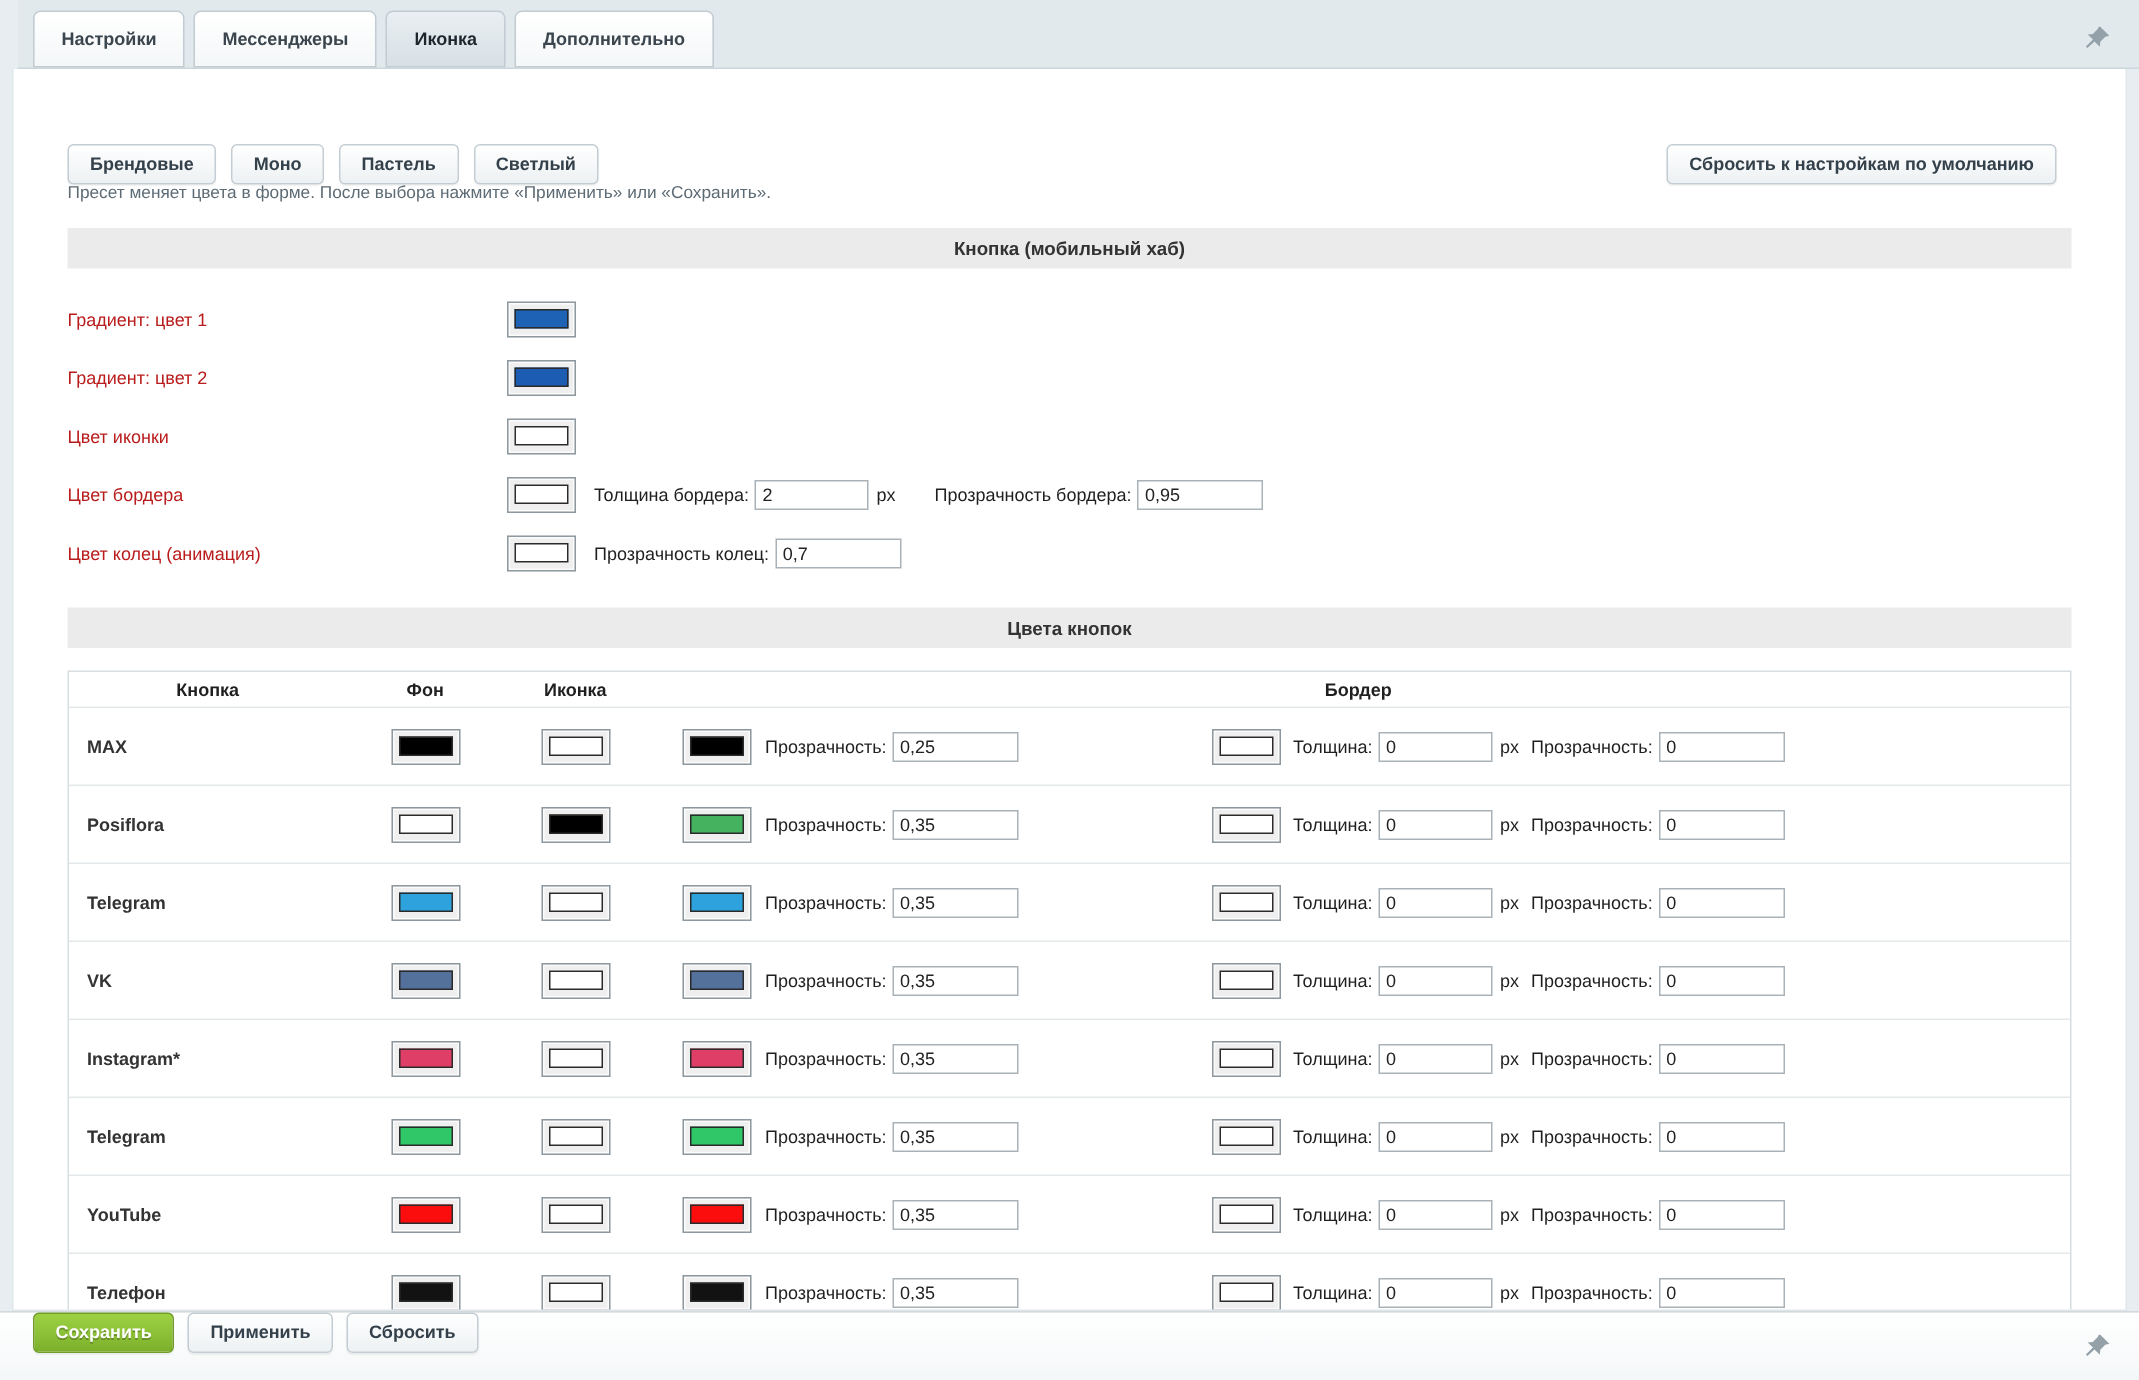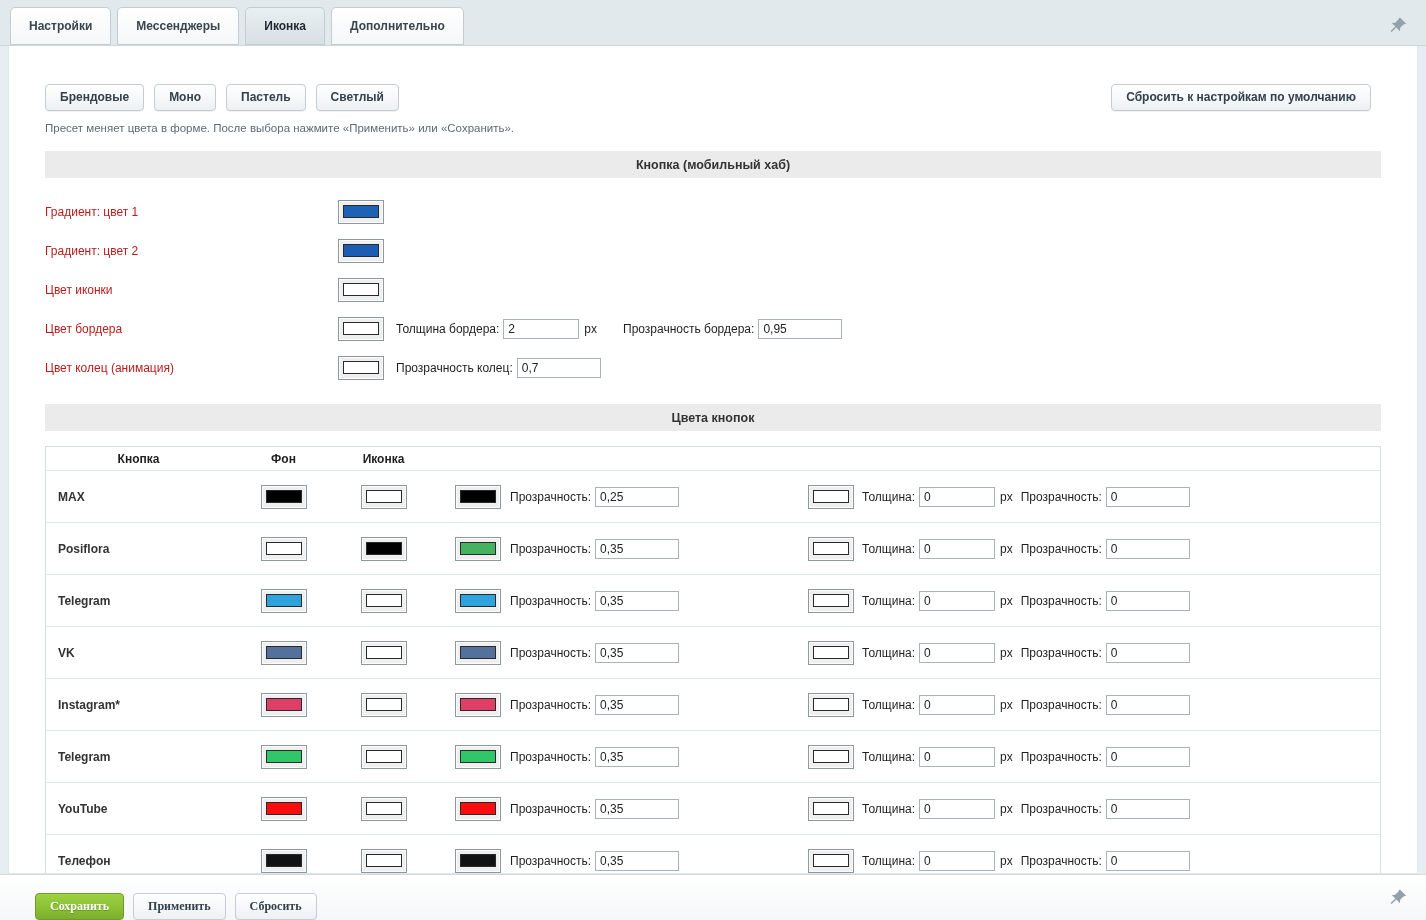--- a/index.html
+++ b/index.html
@@ -3,52 +3,52 @@
 <meta charset="utf-8">
 <style>
   * { box-sizing: border-box; margin: 0; padding: 0; }
   html, body {
     width: 1426px; height: 920px; overflow: hidden;
     font-family: "Liberation Sans", "DejaVu Sans", sans-serif;
     font-size: 12px; color: #222; background: #e7edf0;
   }
   
   .header-band {
-    position: absolute; top: 0; left: 0; right: 0; height: 46px;
+    position: absolute; top: 0; left: 12px; right: 0; height: 46px;
     background: #e1e9ed; border-bottom: 1px solid #ccd7dc;
   }
   .tabs { position: absolute; left: 10px; bottom: 0; display: flex; gap: 6px; align-items: flex-end; }
   .tab {
     height: 38px; line-height: 36px; padding: 0 18px;
     background: linear-gradient(#ffffff, #f4f7f8);
     border: 1px solid #c2ccd2; border-radius: 5px 5px 0 0;
     font-weight: bold; color: #3a454d; cursor: pointer; white-space: nowrap;
   }
   .tab.active { background: linear-gradient(#e9eff2, #d7e0e5); color: #1e272e; }
   .pin { position: absolute; width: 20px; height: 20px; cursor: pointer; }
   .pin.top { right: 18px; top: 16px; }
   .pin.bottom { right: 18px; bottom: 12px; }
   
   .main {
     position: absolute; top: 46px; bottom: 46px; left: 8px; right: 8px;
     background: #ffffff; border: 1px solid #e0e7ea; border-top: none;
-    overflow: hidden; padding: 4px 36px;
+    overflow: hidden; padding: 16px 36px;
   }
   
   .preset-row { margin-top: 34px; display: flex; align-items: center; }
   .btn {
     display: inline-block; height: 27px; line-height: 25px; padding: 0 14px;
     border: 1px solid #c3cdd3; border-radius: 4px;
     background: linear-gradient(#ffffff, #edf1f3);
     box-shadow: 0 1px 1px rgba(0,0,0,.06);
     font-weight: bold; font-size: 12px; color: #34414b; cursor: pointer; white-space: nowrap;
   }
   .preset-row .btn { margin-right: 10px; }
   .reset-default { margin-left: auto; margin-right: 2px; }
-  .hint { margin-top: 11px; color: #5d6b75; font-size: 11.5px; }
+  .hint { margin-top: 0; color: #5d6b75; font-size: 11.5px; }
   
   .section-bar {
     margin-top: 17px; height: 27px; background: #ebebeb;
     display: flex; align-items: center; justify-content: center;
     font-weight: bold; font-size: 12.5px; color: #333;
   }
   
   .form-rows { margin-top: 14px; }
   .form-row { display: flex; align-items: center; height: 39px; }
   .form-label { width: 288px; text-align: left; padding-right: 10px; color: #b91c1c; }
@@ -81,21 +81,21 @@
   .h-name { width: 185px; text-align: center; }
   .h-bg { width: 105px; text-align: center; }
   .h-icon { width: 95px; text-align: center; }
   .h-anim { width: 375px; text-align: center; }
   .h-border { flex: 1; text-align: center; }
   .lbl { color: #1f1f1f; white-space: nowrap; }
   
   .footer {
     position: absolute; left: 0; right: 0; bottom: 0; height: 46px;
     background: linear-gradient(#ffffff, #f4f7f8); border-top: 1px solid #d3dade;
-    display: flex; align-items: flex-end; padding-left: 35px; font-family: Liberation Serif, serif;
+    display: flex; align-items: flex-start; padding-left: 22px;
   }
   .footer .btn { margin-right: 9px; }
   .btn-green {
     background: linear-gradient(#9ed243, #7cb02c);
     border: 1px solid #6e9c26; color: #fff; text-shadow: 0 1px 0 rgba(0,0,0,.25);
   }
 </style>
 </head>
 <body>
 
@@ -166,20 +166,21 @@
     </div>
   </div>
 
   <div class="section-bar">Цвета кнопок</div>
 
   <div class="table">
     <div class="thead">
       <div class="h-name">Кнопка</div>
       <div class="h-bg">Фон</div>
       <div class="h-icon">Иконка</div>
+      <div class="h-border">Бордер</div>
     </div>
 
     <div class="trow">
       <div class="c-name">MAX</div>
       <div class="c-bg">
           <span class="swatch">
             <span class="swatch-inner" style="background: rgb(0, 0, 0);"></span>
           </span>
         </div>
       <div class="c-icon">

